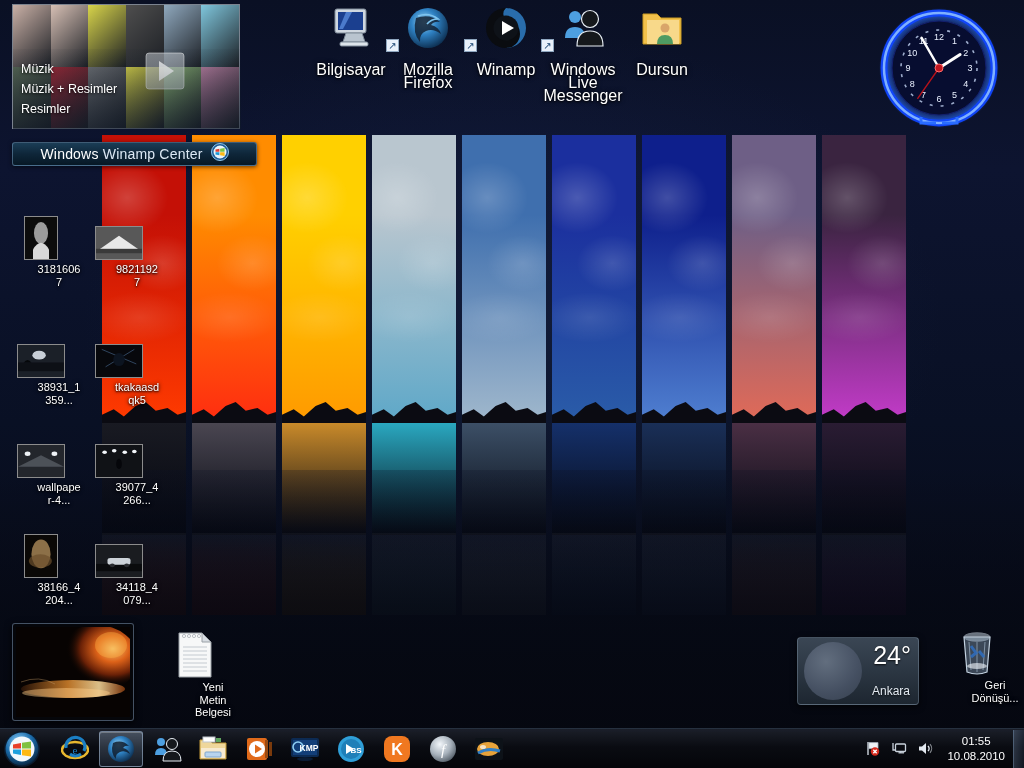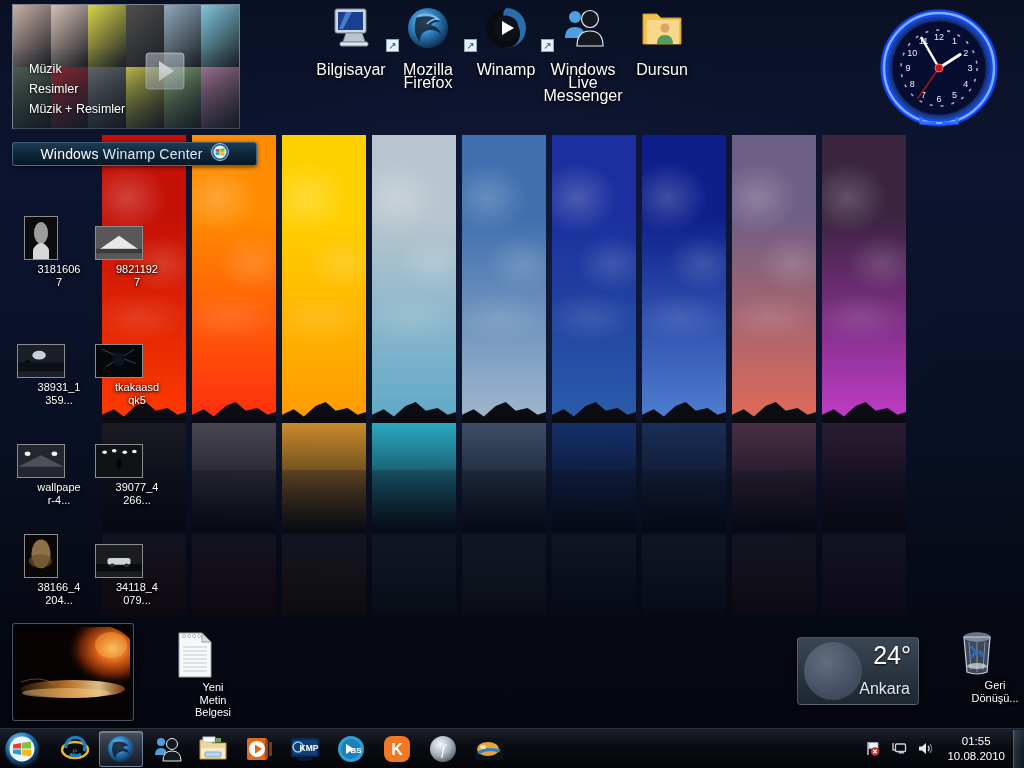--- a/index.html
+++ b/index.html
@@ -90,21 +90,21 @@
   #mc-gadget { position:absolute; left:12px; top:4px; width:230px; }
   #mc-grid {
     width:228px; height:125px; border:1px solid rgba(190,200,215,.55);
     display:grid; grid-template-columns:repeat(6,1fr); grid-template-rows:repeat(2,1fr);
     overflow:hidden; background:#2b3038;
   }
   #mc-grid div { width:100%; height:100%; }
   #mc-overlay {
     position:absolute; left:1px; top:45px; width:228px; height:80px;
     background:linear-gradient(to bottom, rgba(20,30,45,.05), rgba(15,25,40,.55));
-    display:flex; flex-direction:column; justify-content:center; padding-left:16px;
+    display:flex; flex-direction:column; justify-content:center; padding-left:8px;
   }
   #mc-overlay span {
     color:#fff; font-size:12.5px; line-height:20px;
     text-shadow:0 1px 3px rgba(0,0,0,.9);
   }
   #mc-play {
     position:absolute; left:130px; top:46px; width:45px; height:42px;
     display:flex; align-items:center; justify-content:center;
   }
   #mc-banner {
@@ -131,21 +131,21 @@
   #weather-moon {
     position:absolute; left:6px; top:4px; width:58px; height:58px; border-radius:50%;
     background:radial-gradient(circle at 38% 34%, #6b7788, #4a5568 60%, #3a4453);
     opacity:.85;
   }
   #weather-temp {
     position:absolute; right:7px; top:4px; color:#fff; font-size:25px; line-height:26px;
     text-shadow:0 1px 2px rgba(0,0,0,.8);
   }
   #weather-city {
-    position:absolute; right:8px; bottom:6px; color:#e3eaf2; font-size:16px;
+    position:absolute; right:8px; bottom:6px; color:#e3eaf2; font-size:12px;
     text-shadow:0 1px 2px rgba(0,0,0,.8);
   }
 
   
   #slideshow-gadget {
     position:absolute; left:12px; top:623px; width:122px; height:98px;
     border:1px solid rgba(120,145,175,.55); border-radius:3px;
     background:#05060a; padding:3px;
     box-shadow:0 2px 7px rgba(0,0,0,.75);
   }
@@ -299,22 +299,22 @@
         <div style="background: linear-gradient(135deg, rgb(184, 127, 160), rgba(0, 0, 0, 0.35));"></div>
       </div>
     <div id="mc-play">
       <svg width="40" height="38" viewBox="0 0 40 38">
         <rect x="1" y="1" width="38" height="36" rx="3" fill="rgba(210,215,220,.55)" stroke="rgba(255,255,255,.5)"></rect>
         <polygon points="14,9 29,19 14,29" fill="rgba(255,255,255,.85)"></polygon>
       </svg>
     </div>
     <div id="mc-overlay">
       <span>Müzik</span>
+      <span>Müzik + Resimler</span>
       <span>Resimler</span>
-      <span>Müzik + Resimler</span>
     </div>
     <div id="mc-banner">
       <span class="btxt"><b>Windows</b><i style="font-style:normal"> Winamp Center</i></span>
       <span>
         <svg width="18" height="18" viewBox="0 0 18 18">
           <circle cx="9" cy="9" r="8.5" fill="#1d5c96" stroke="#8fc6ee"></circle>
           <circle cx="9" cy="9" r="6.5" fill="#e9f4fb"></circle>
           <path d="M4.5 6.5 L8.4 5.8 L8.4 8.7 L4.5 8.7 Z" fill="#e23b2e"></path>
           <path d="M9.1 5.7 L13.6 5.0 L13.6 8.7 L9.1 8.7 Z" fill="#7ac143"></path>
           <path d="M4.5 9.3 L8.4 9.3 L8.4 12.2 L4.5 11.5 Z" fill="#1e9ad6"></path>

